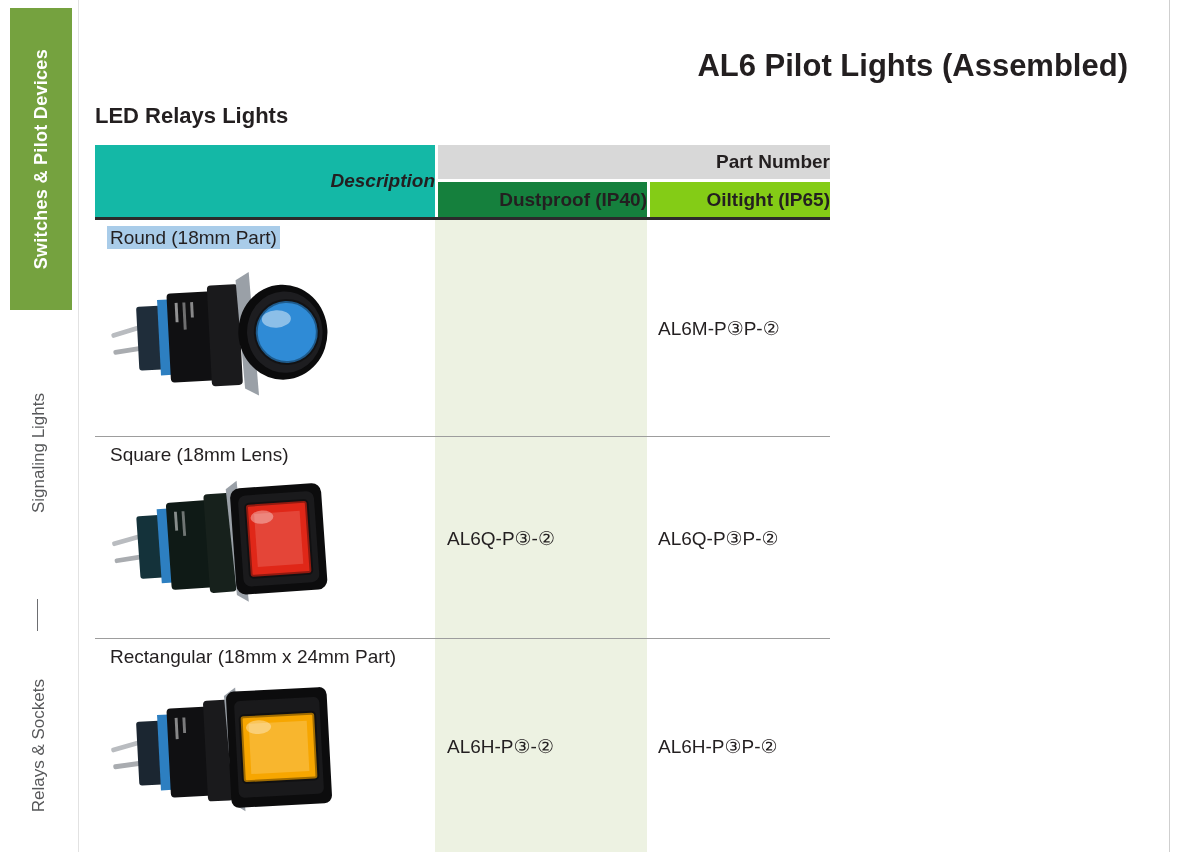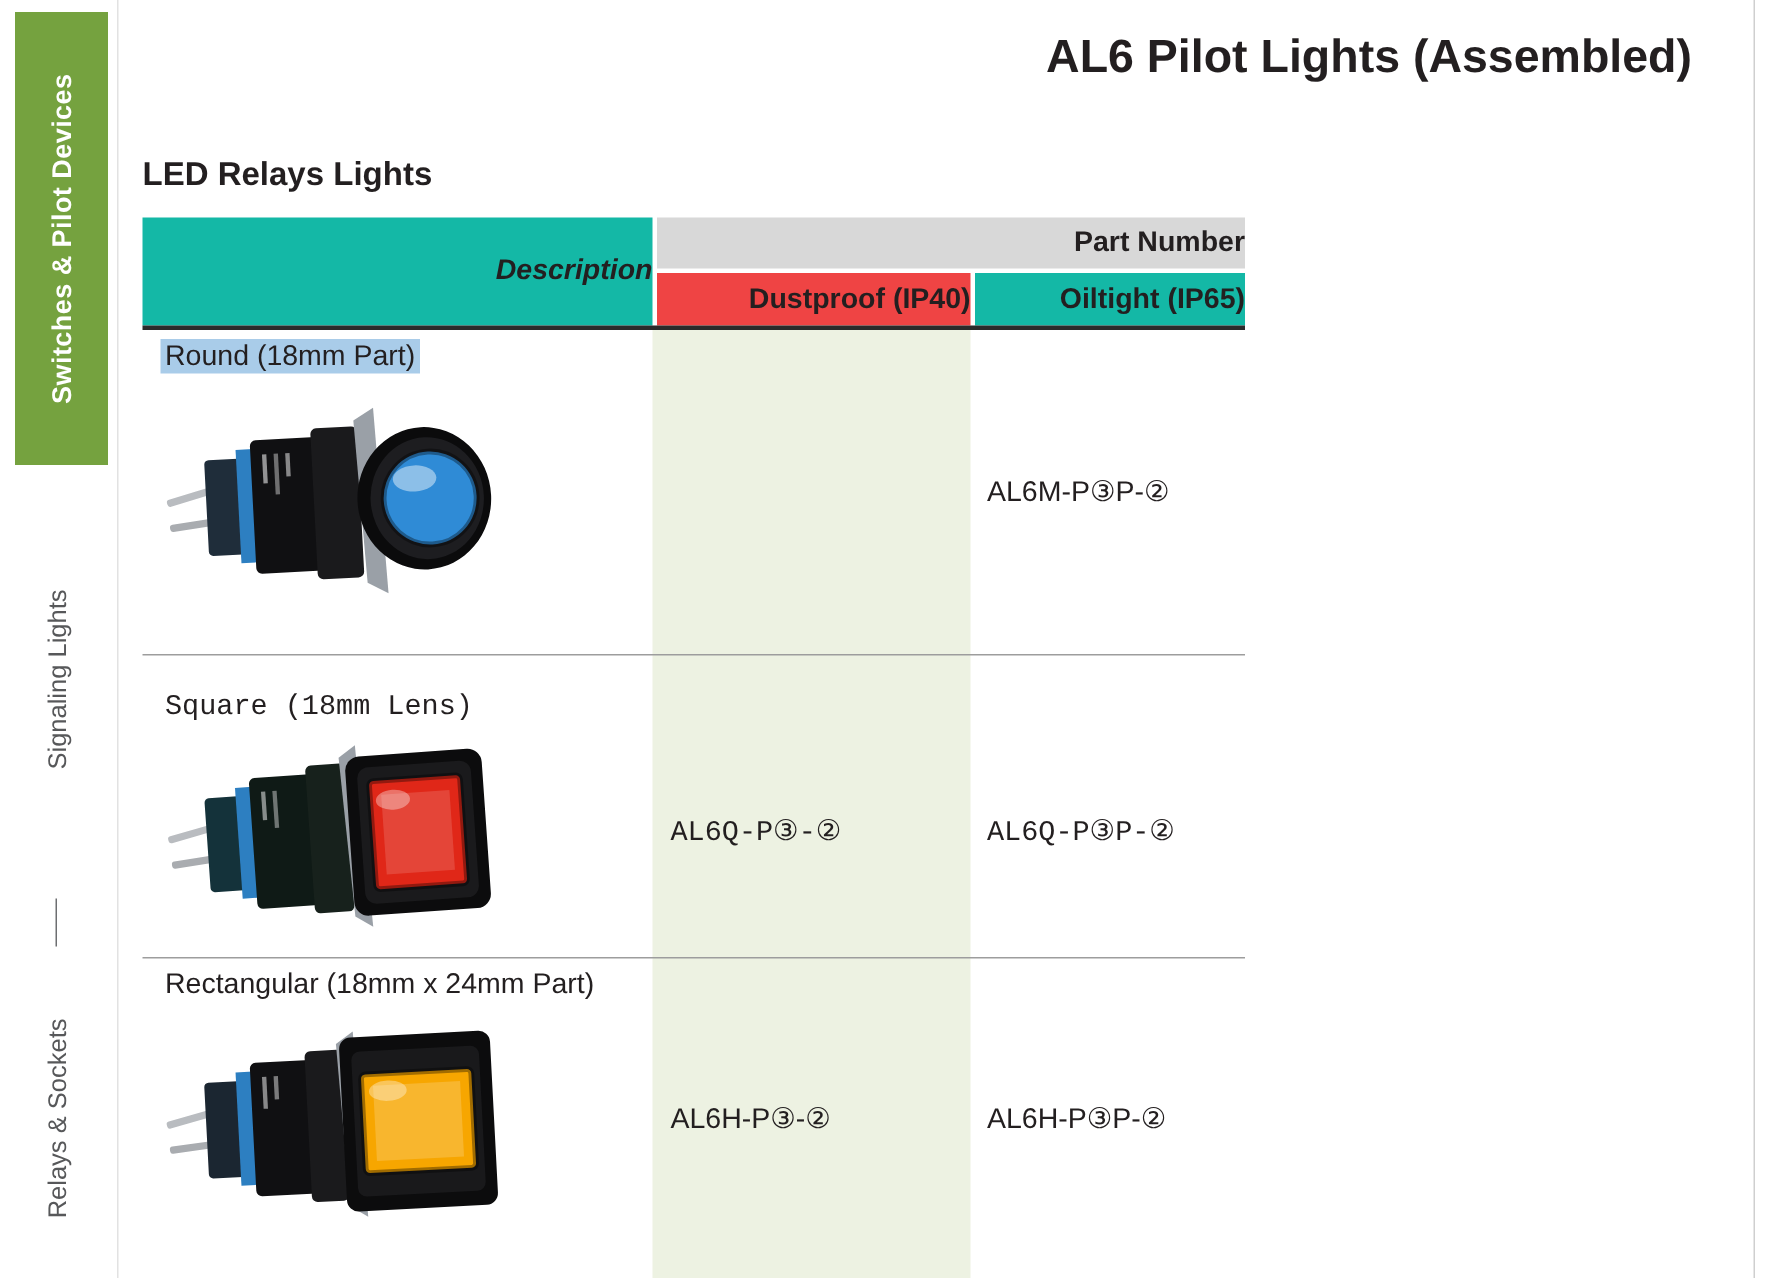--- a/index.html
+++ b/index.html
@@ -55,21 +55,21 @@
   .page-right-edge {
     position: absolute;
     left: 1169px; top: 0;
     width: 1px; height: 852px;
     background: #cfcfcf;
   }
 
   
   .page-title {
     position: absolute;
-    top: 20px; right: 49px;
+    top: 48px; right: 49px;
     width: 700px;
     text-align: right;
     font-size: 31px;
     font-weight: 700;
   }
   .section-title {
     position: absolute;
     left: 95px; top: 103px;
     font-size: 22px;
     font-weight: 700;
@@ -107,21 +107,21 @@
   .row-sep {
     position: absolute;
     left: 0; width: 735px; height: 1px;
     background: #9d9d9d;
   }
   .row-sep-1 { top: 291px; }
   .row-sep-2 { top: 493px; }
 
   .body-row { position: absolute; left: 0; width: 735px; }
   .body-row-0 { top: 75px;  height: 216px; }
-  .body-row-1 { top: 308px; height: 201px; font-family: Liberation Mono, monospace; }
+  .body-row-1 { top: 292px; height: 201px; }
   .body-row-2 { top: 494px; height: 213px; }
 
   .row-desc {
     position: absolute;
     left: 12px; top: 7px;
     font-size: 19px;
   }
   .row-desc .hl { padding: 1px 3px; }
 
   .row-image { position: absolute; left: 10px; }
@@ -160,24 +160,24 @@
   <div class="section-title">LED Relays Lights</div>
 
   <div class="table">
 
     <div class="hdr-cell hdr-desc" style="background-color: #14b8a6; font-style: italic;">
       <span>Description</span>
     </div>
     <div class="hdr-cell hdr-partnumber" style="background-color: rgb(216, 216, 216);">
       <span>Part Number</span>
     </div>
-    <div class="hdr-cell hdr-dustproof" style="background-color: #ef4444;">
+    <div class="hdr-cell hdr-dustproof" style="background-color: #15803d;">
       <span>Dustproof (IP40)</span>
     </div>
-    <div class="hdr-cell hdr-oiltight" style="background-color: #14b8a6;">
+    <div class="hdr-cell hdr-oiltight" style="background-color: #84cc16;">
       <span>Oiltight (IP65)</span>
     </div>
     <div class="hdr-thick-rule"></div>
 
     <div class="body-band" style="background-color: rgb(237, 242, 226);"></div>
     <div class="row-sep row-sep-1"></div>
     <div class="row-sep row-sep-2"></div>
 
     <div class="body-row body-row-0">
       <div class="row-desc">

